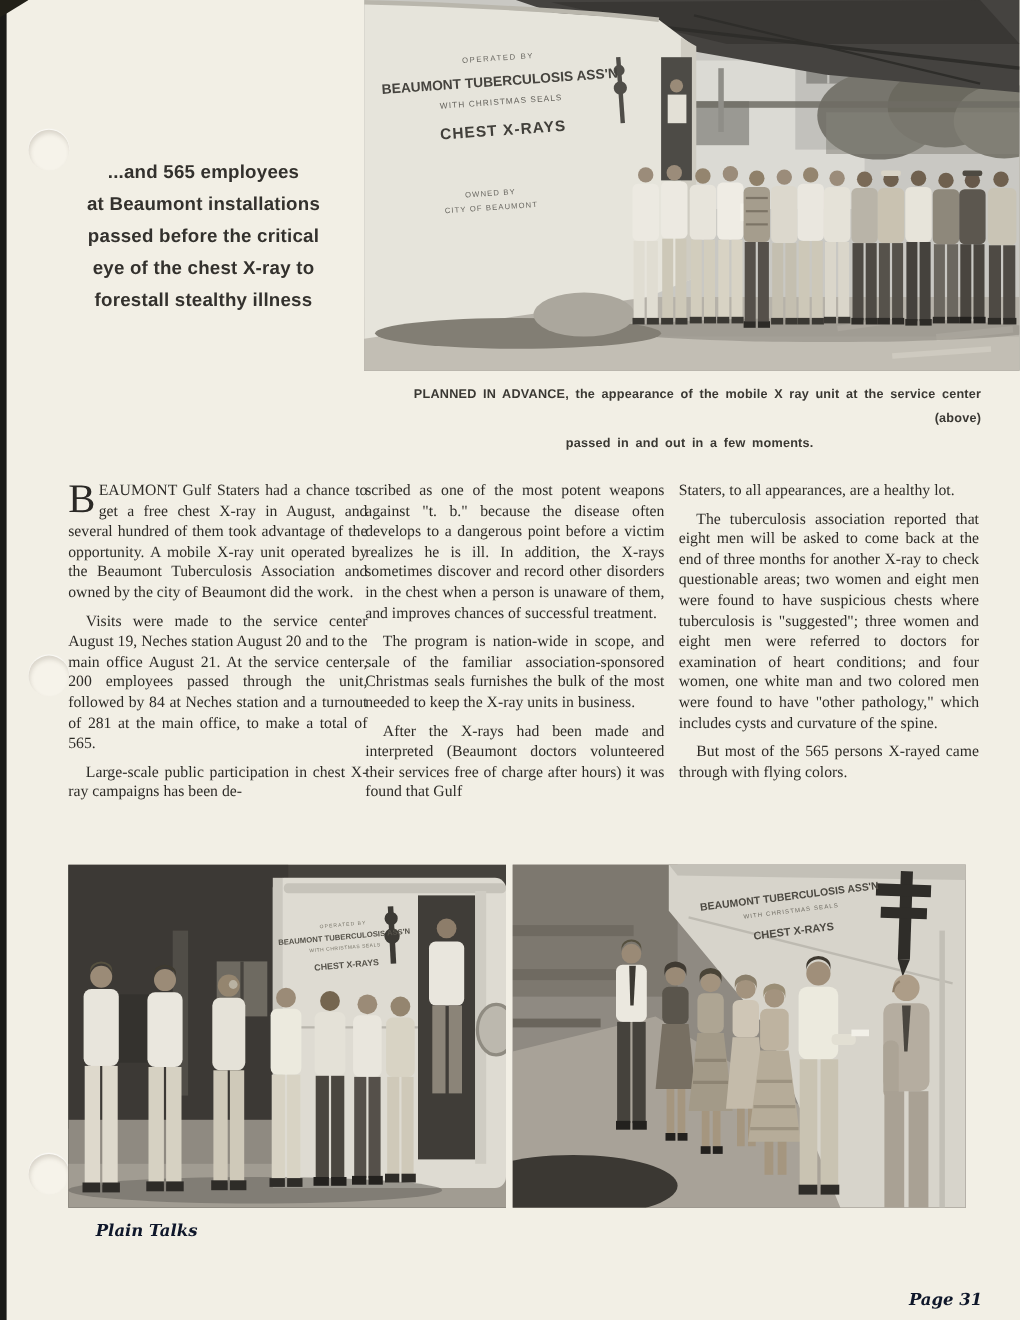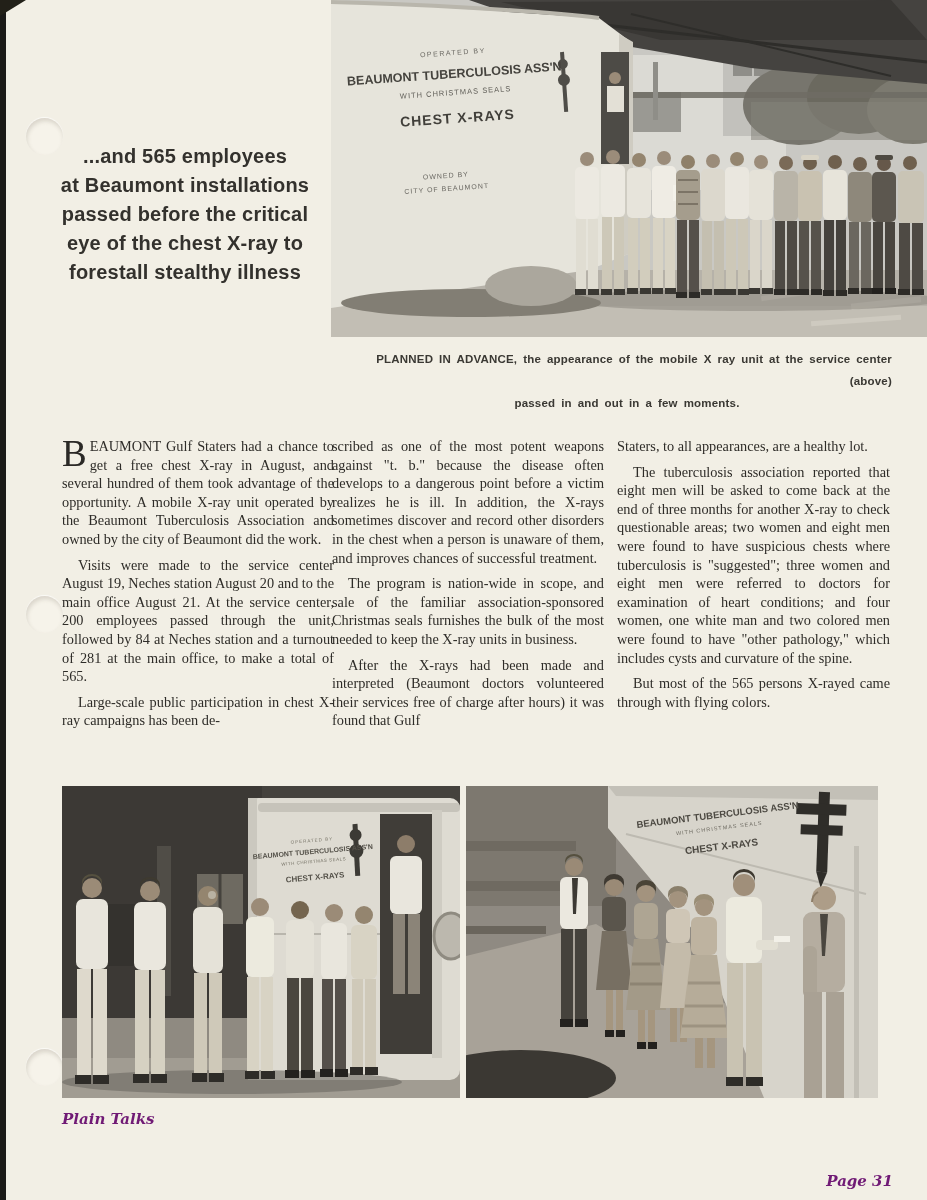--- a/index.html
+++ b/index.html
@@ -16,41 +16,41 @@
     clip-path:polygon(0 0,100% 0,0 100%);}
   .punch-hole{left:26px;width:37px;height:37px;border-radius:50%;
     background:#f6f3ea;box-shadow:inset 1px 3px 4px rgba(90,80,60,.18), 0 -1px 1px rgba(255,255,255,.7);}
   
   .photo{overflow:hidden;background:#8a867d;}
   .photo svg{display:block;}
   
   #sidebar-quote{
     left:52px;top:142px;width:266px;
     font-family:"Liberation Sans",sans-serif;
-    font-weight:bold;font-size:20px;line-height:29px;
+    font-weight:bold;font-size:17px;line-height:29px;
     text-align:center;color:#33312d;white-space:pre-line;
     letter-spacing:.2px;
   }
   
   #photo-caption{left:362px;top:348px;width:530px;
     font-family:"Liberation Sans",sans-serif;font-weight:bold;
     font-size:11.5px;color:#3a3833;letter-spacing:.2px;word-spacing:2.5px;}
   .cap-line{line-height:22px;}
   .cap-line.c{text-align:right;}
   .cap-line.r{text-align:center;}
   
   .col{position:absolute;top:437px;width:272px;text-align:justify;
     font-size:14.3px;line-height:18.6px;color:#2e2c28;}
   .col p{margin:0 0 7px 0;}
   .col p.ind{text-indent:16px;}
   .dropcap{float:left;font-size:37px;line-height:30px;padding:2px 3px 0 0;
     font-weight:normal;color:#2b2926;}
   
   .footer-text{font-family:"DejaVu Serif",serif;font-style:italic;font-weight:bold;
-    font-size:15px;color:#701a75;}
+    font-size:15px;color:#0f172a;margin-left:25px;}
 </style>
 </head>
 <body>
 
 <div class="abs" id="left-edge"></div>
 <div class="abs" id="corner-mark"></div>
 <div class="abs punch-hole" style="top:118px;"></div>
 <div class="abs punch-hole" style="top:596px;"></div>
 <div class="abs punch-hole" style="top:1049px;"></div>
 

